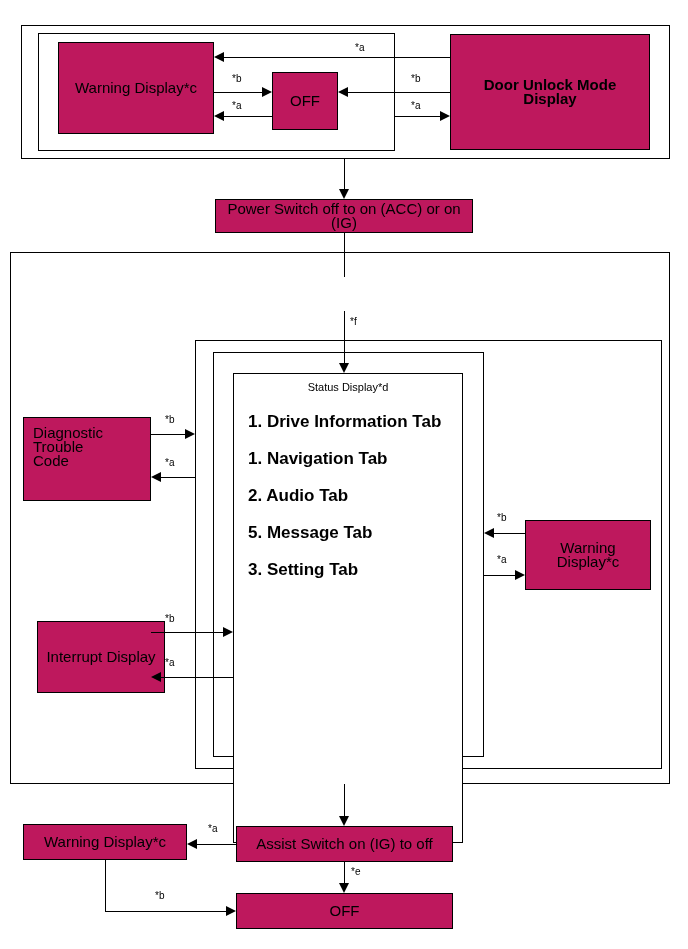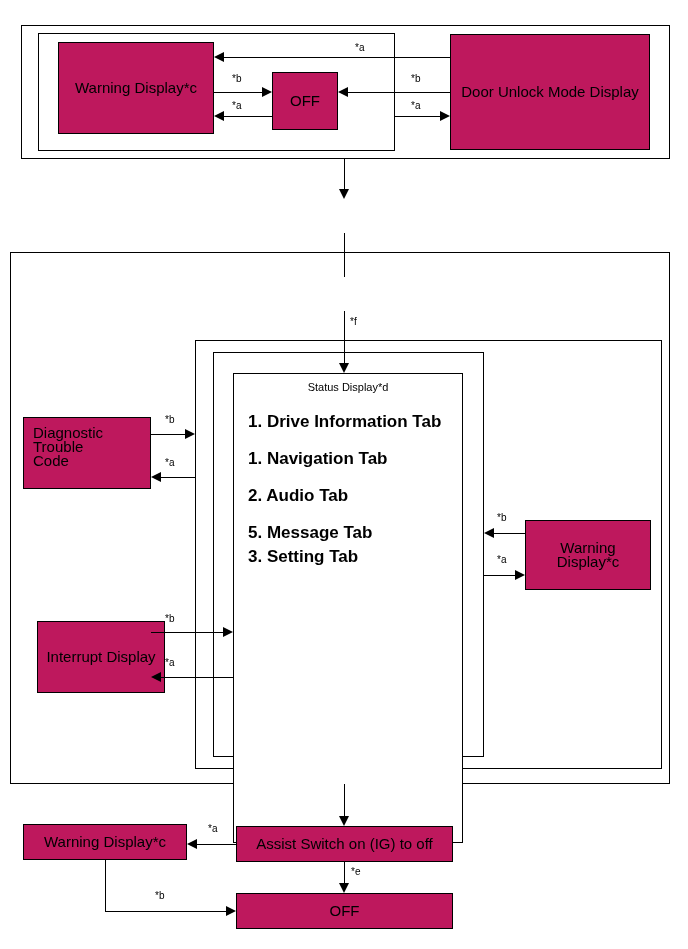--- a/index.html
+++ b/index.html
@@ -113,21 +113,21 @@
   <div class="container-box" style="left:38px; top:33px; width:357px; height:118px;"></div>
 
   <div class="box" style="left:58px; top:42px; width:156px; height:92px;">
     <span>Warning Display*c</span>
   </div>
 
   <div class="box" style="left:272px; top:72px; width:66px; height:58px;">
     <span>OFF</span>
   </div>
 
-  <div class="box" style="left:450px; top:34px; width:200px; height:116px;">
+  <div class="box" style="left:450px; top:34px; width:200px; height:116px;font-weight:bold;">
     <span>Door Unlock Mode Display</span>
   </div>
 
   <div class="hline" style="left:224px; top:57px; width:226px;"></div>
   <div class="arrow arrow-left" style="left:214px; top:52px;"></div>
   <div class="lbl" style="left:355px; top:42px;">*a</div>
 
   <div class="hline" style="left:214px; top:92px; width:48px;"></div>
   <div class="arrow arrow-right" style="left:262px; top:87px;"></div>
   <div class="lbl" style="left:232px; top:73px;">*b</div>
@@ -140,45 +140,48 @@
   <div class="arrow arrow-left" style="left:338px; top:87px;"></div>
   <div class="lbl" style="left:411px; top:73px;">*b</div>
 
   <div class="hline" style="left:395px; top:116px; width:45px;"></div>
   <div class="arrow arrow-right" style="left:440px; top:111px;"></div>
   <div class="lbl" style="left:411px; top:100px;">*a</div>
 
   <div class="vline" style="left:344px; top:159px; height:30px;"></div>
   <div class="arrow arrow-down" style="left:339px; top:189px;"></div>
 
+  <div class="box" style="left:215px; top:199px; width:258px; height:34px;">
+    <span>Power Switch off to on (ACC) or on (IG)</span>
+  </div>
 
   <div class="vline" style="left:344px; top:233px; height:44px;"></div>
 
   <div class="container-box" style="left:10px; top:252px; width:660px; height:532px;"></div>
 
 
   <div class="vline" style="left:344px; top:311px; height:52px;"></div>
   <div class="arrow arrow-down" style="left:339px; top:363px;"></div>
   <div class="lbl" style="left:350px; top:316px;">*f</div>
 
   <div class="container-box" style="left:195px; top:340px; width:467px; height:429px;"></div>
   <div class="container-box" style="left:213px; top:352px; width:271px; height:405px;"></div>
 
   <div class="status-box" style="left:233px; top:373px; width:230px; height:470px;">
     <div class="status-title">Status Display*d</div>
     <ul class="status-list" style="margin-top:22px;">
       <li style="margin-bottom:23px;">1. Drive Information Tab</li>
       <li style="margin-bottom:23px;">1. Navigation Tab</li>
       <li style="margin-bottom:23px;">2. Audio Tab</li>
-      <li style="margin-bottom:10px;">5. Message Tab</li>
+      <li style="margin-bottom:23px;">5. Message Tab</li>
       <li>3. Setting Tab</li>
     </ul>
   </div>
 
-  <div class="box align-left" style="left:23px; top:417px; width:128px; height:72px; white-space:pre-line;">
+  <div class="box align-left" style="left:23px; top:417px; width:128px; height:84px; white-space:pre-line;">
     <span>Diagnostic Trouble
 Code</span>
   </div>
 
   <div class="hline" style="left:151px; top:434px; width:34px;"></div>
   <div class="arrow arrow-right" style="left:185px; top:429px;"></div>
   <div class="lbl" style="left:165px; top:414px;">*b</div>
 
   <div class="hline" style="left:161px; top:477px; width:34px;"></div>
   <div class="arrow arrow-left" style="left:151px; top:472px;"></div>

